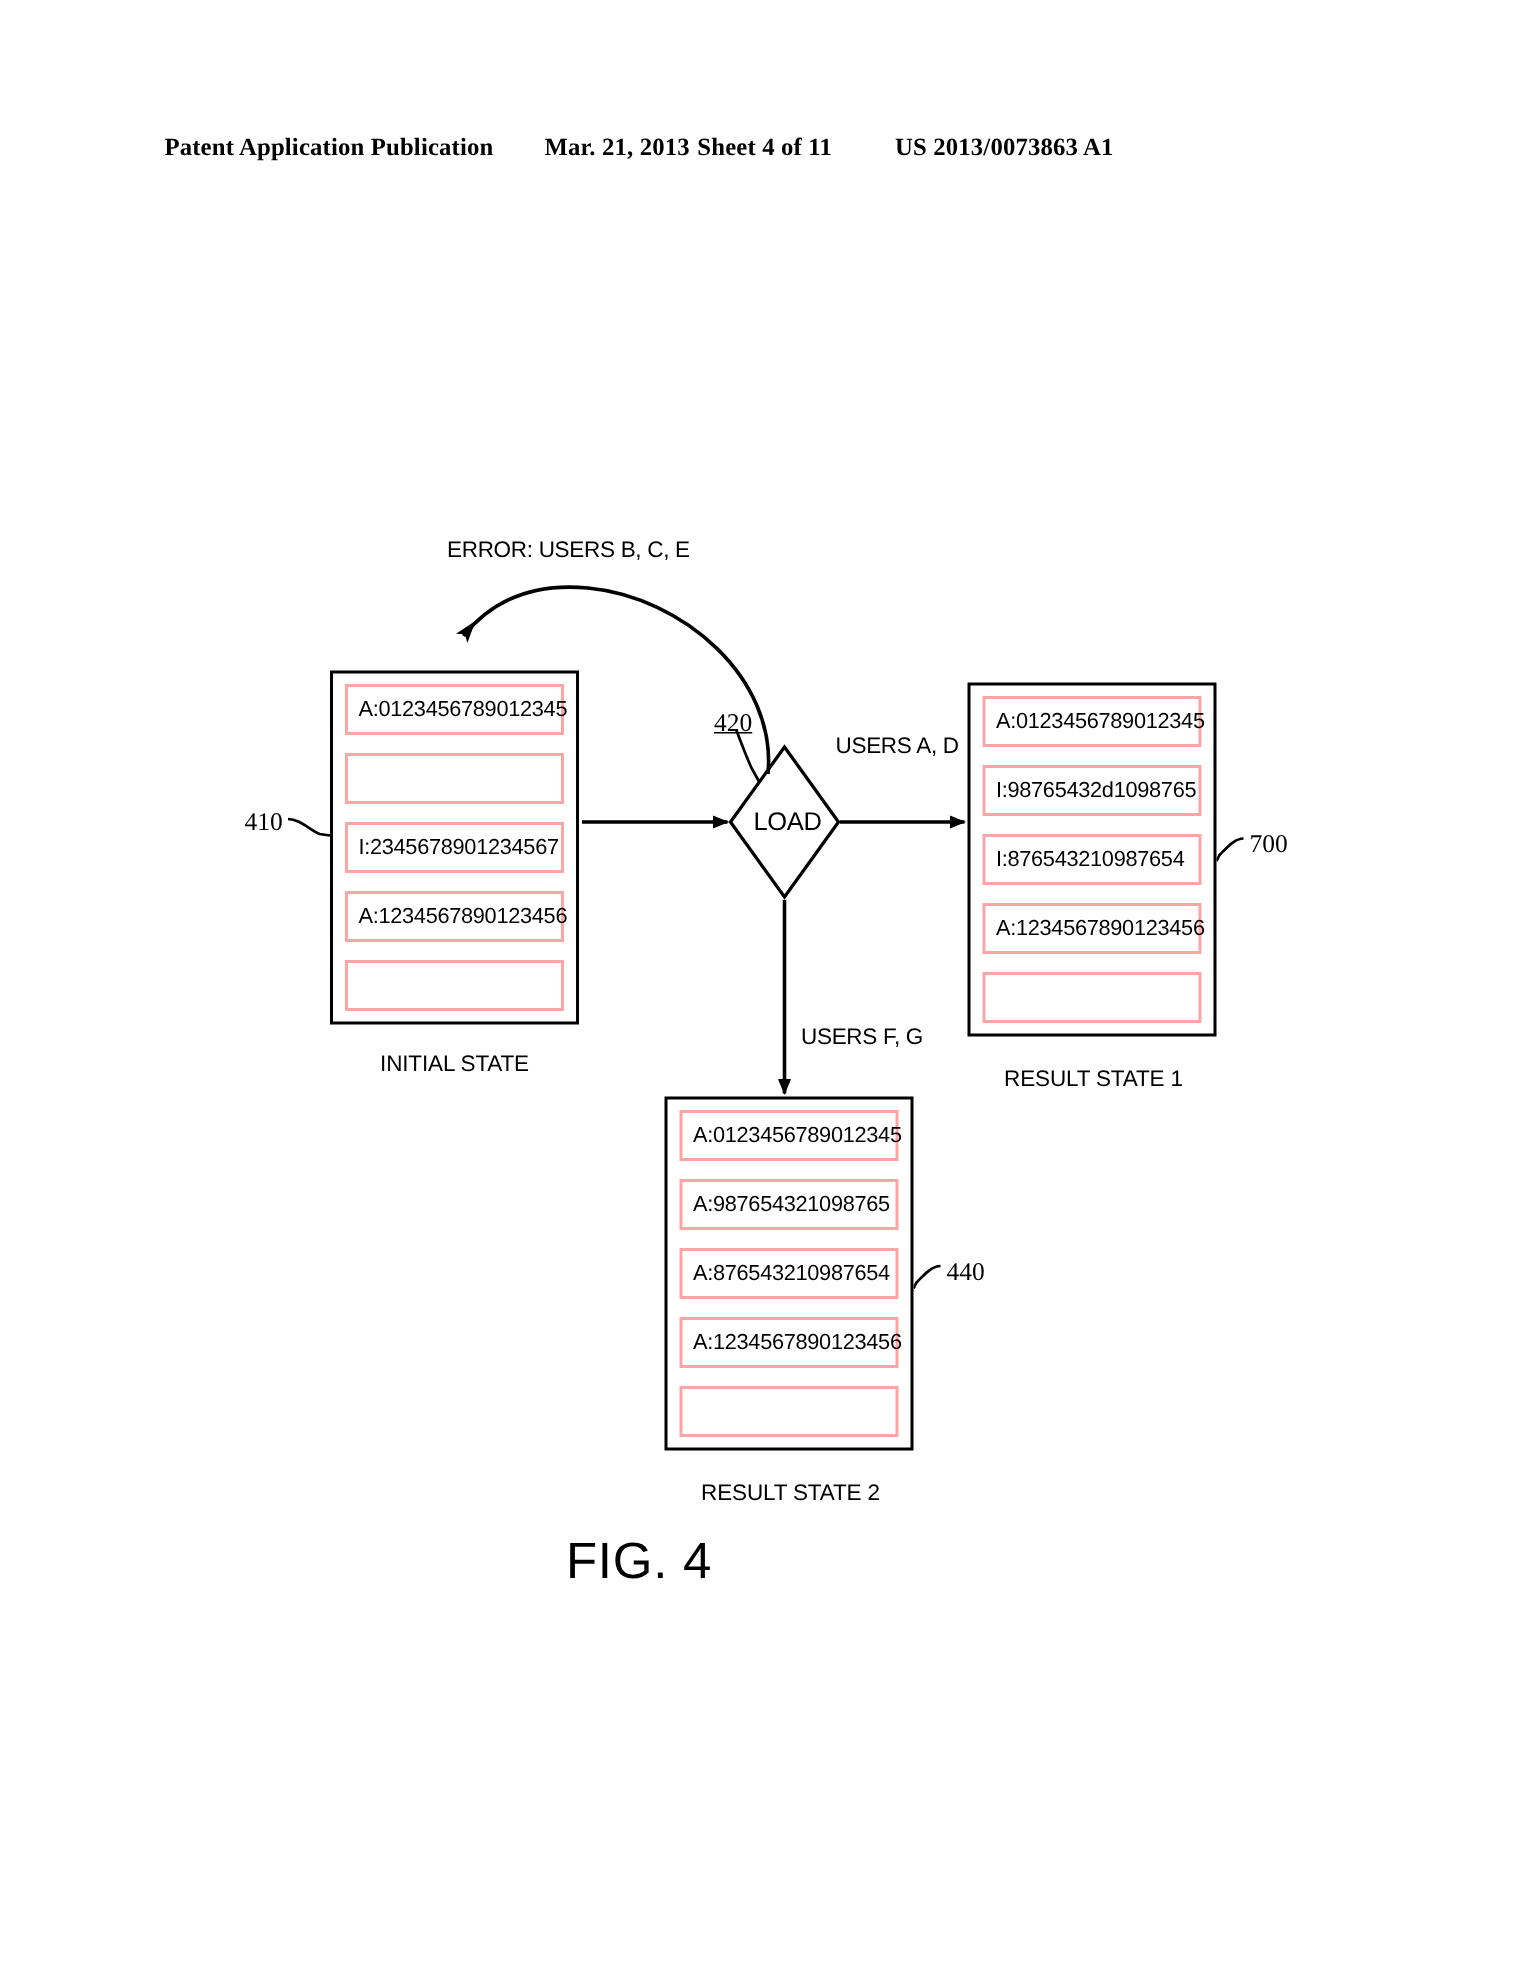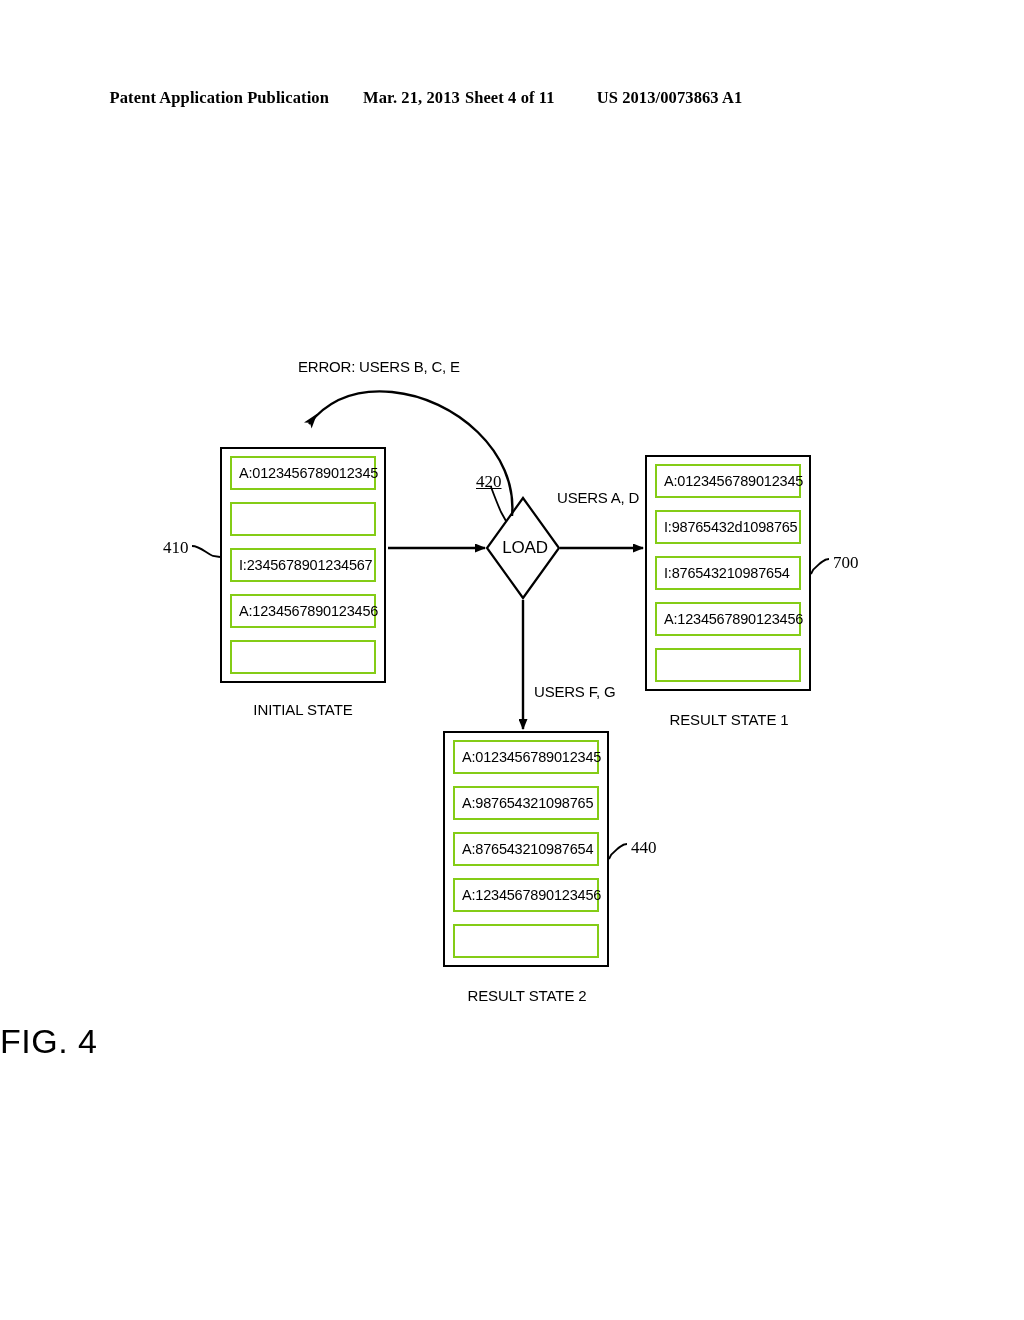--- a/index.html
+++ b/index.html
@@ -40,21 +40,21 @@
   .state-box {
     position:absolute;
     border:2px solid #000;
     background:#fff;
     padding:7px 8px;
     display:flex;
     flex-direction:column;
     justify-content:space-between;
   }
   .slot {
-    border:2px solid #84cc16;
+    border:2px solid #fca5a5;
     height:34px;
     background:#fff;
     display:flex;
     align-items:center;
     padding-left:7px;
     font-size:14.5px;
     letter-spacing:-0.2px;
     white-space:nowrap;
   }
   .slot + .slot { margin-top:5px; }
@@ -106,21 +106,21 @@
   #lbl-load    { position:absolute; left:495px; top:538px; width:60px; text-align:center; font-size:17px; letter-spacing:-0.2px; }
 
   #ref-410 { left:163px; top:538px; }
   #ref-420 { left:476px; top:472px;text-decoration:underline; }
   #ref-430 { left:833px; top:553px; }
   #ref-440 { left:631px; top:838px; }
 
   #fig-caption {
     position:absolute;
     left:0; right:0; top:1022px;
-    text-align:left;
+    text-align:center;
     font-size:34px;
     letter-spacing:0.5px;
   }
 </style>
 </head>
 <body>
 
 <div id="page">
 
   <div class="hdr">

